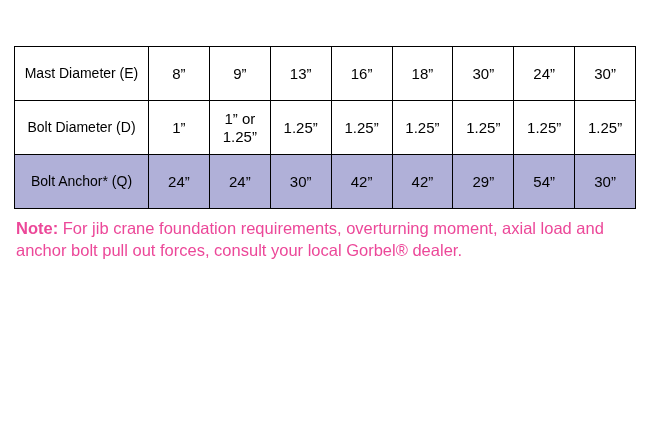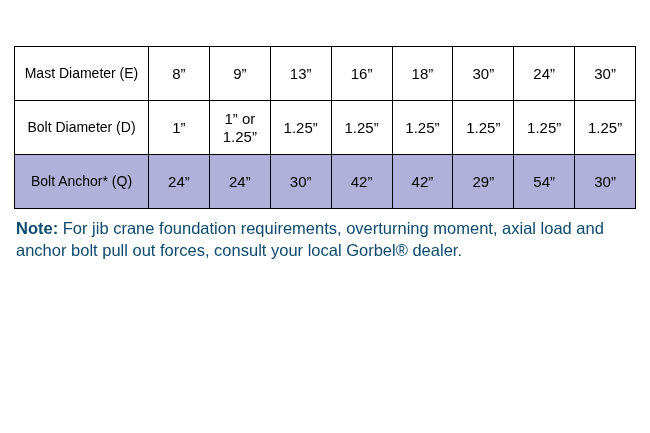--- a/index.html
+++ b/index.html
@@ -42,21 +42,21 @@
     font-size: 14px;
     padding: 4px 6px;
   }
   tr.shaded td {
     background: #b0b0d8;
   }
   .notes {
     margin-top: 9px;
     font-size: 16.5px;
     line-height: 1.32;
-    color: #0c4a6e;
+    color: #ec4899;
     padding: 0 2px;
   }
   .notes p {
     margin: 0;
   }
   .notes .bold {
     font-weight: bold;
   }
 </style>
 </head>

